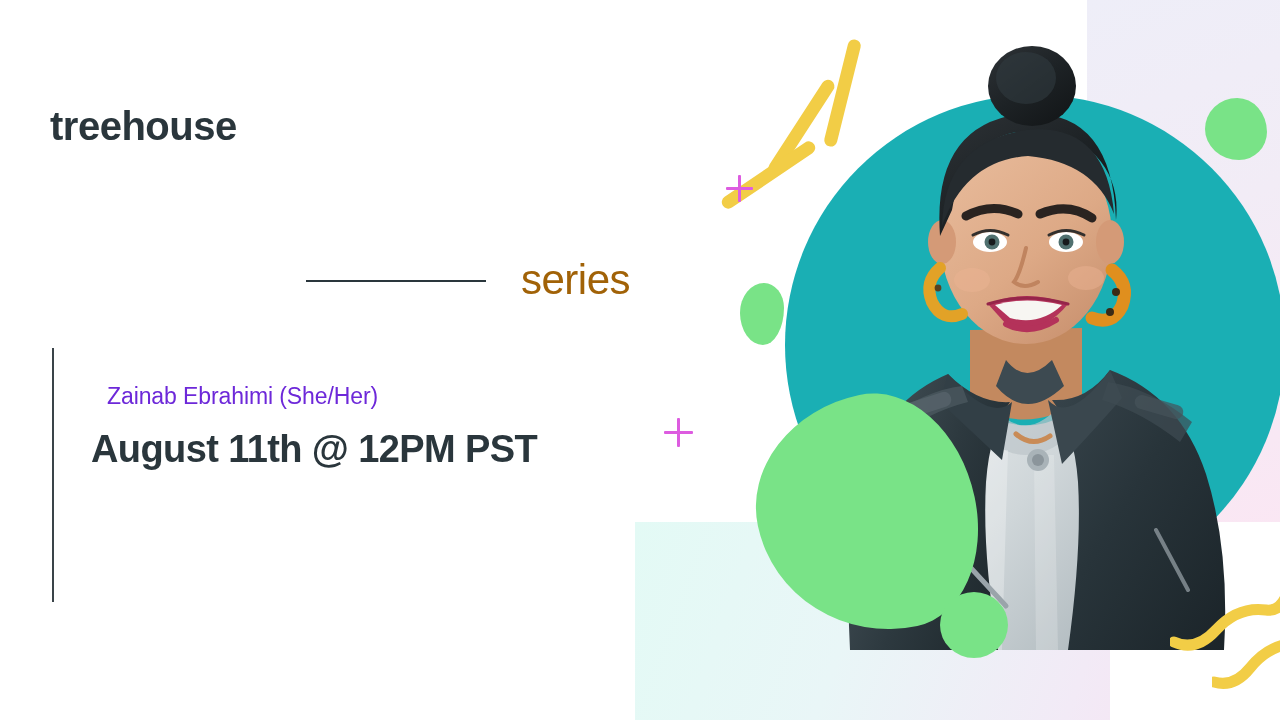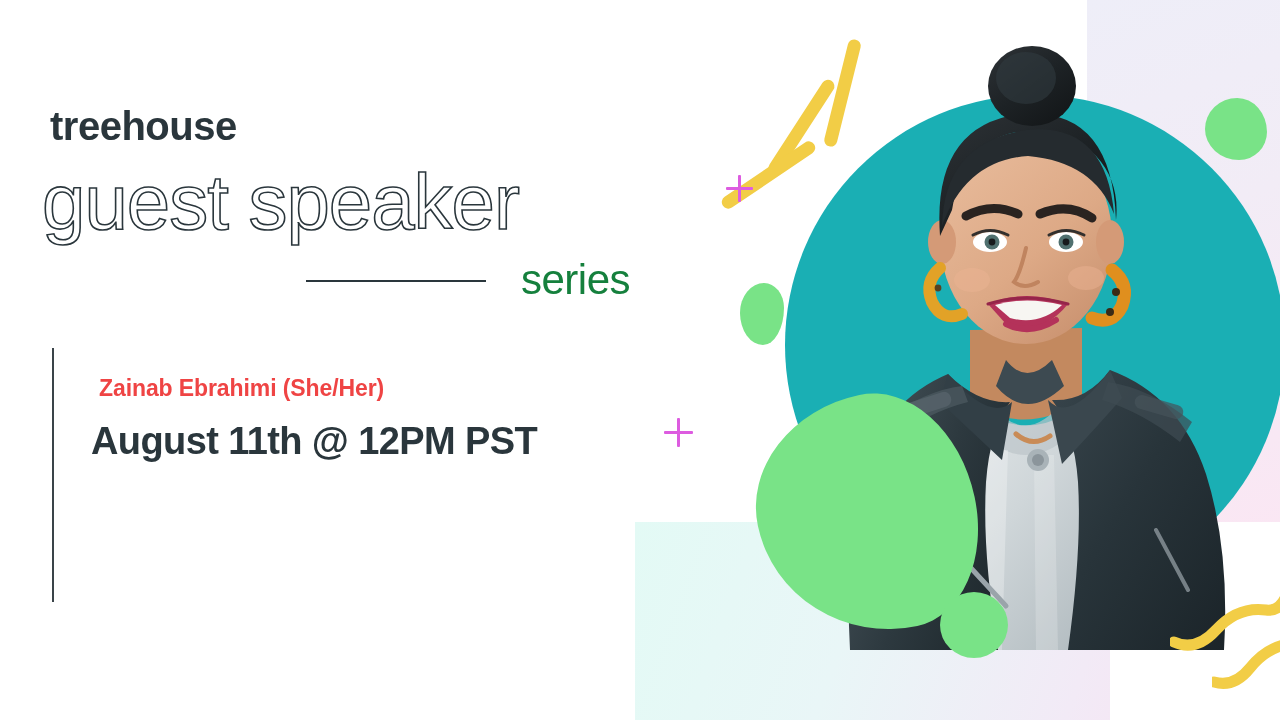--- a/index.html
+++ b/index.html
@@ -152,21 +152,21 @@
     height: 2px;
     background: #2a363c;
   }
   .series-word {
     position: absolute;
     right: 0;
     top: 0;
     font-size: 42px;
     font-weight: 500;
     letter-spacing: -0.5px;
-    color: #15803d;
+    color: #a16207;
     line-height: 50px;
     margin-left: 28px;
   }
 
   .info-rule {
     position: absolute;
     left: 52px;
     top: 348px;
     width: 2px;
     height: 254px;
@@ -182,24 +182,24 @@
     font-size: 31px;
     font-weight: 600;
     line-height: 1.28;
     color: #2a363c;
     letter-spacing: -0.2px;
     margin: 0 0 14px 0;
     white-space: pre-line;
   }
   .speaker-name, .speaker-role {
     font-size: 23px;
-    font-weight: 700;
+    font-weight: 400;
     line-height: 1.42;
-    color: #ef4444;
-    margin: 8px;
+    color: #6d28d9;
+    margin: 16px;
     letter-spacing: -0.1px;
   }
   .event-date {
     margin: 16px 0 8px 0;
     font-size: 38px;
     font-weight: 700;
     color: #2a363c;
     letter-spacing: -0.6px;
     line-height: 1.1;
   }
@@ -337,21 +337,20 @@
     <path d="M4 62 Q26 72 46 50 Q68 26 96 30 Q112 32 118 10" stroke="#f2cd46" stroke-width="11" fill="none" stroke-linecap="round"></path>
   </svg>
   <svg class="swoosh" style="left:1212px; top:626px; width:80px; height:70px;" viewBox="0 0 80 70">
     <path d="M2 56 Q22 62 38 42 Q54 22 76 18" stroke="#f2cd46" stroke-width="11" fill="none" stroke-linecap="round"></path>
   </svg>
 
   <div class="plus p1"></div>
   <div class="plus p2"></div>
 
   <div class="brand">treehouse</div>
-  <div class="outline-title">guest speaker</div>
 
   <div class="series-row">
     <div class="series-rule"></div>
     <div class="series-word">series</div>
   </div>
 
   <div class="info-rule"></div>
 
   <div class="info-block">
     <p class="speaker-name">Zainab Ebrahimi (She/Her)</p>

